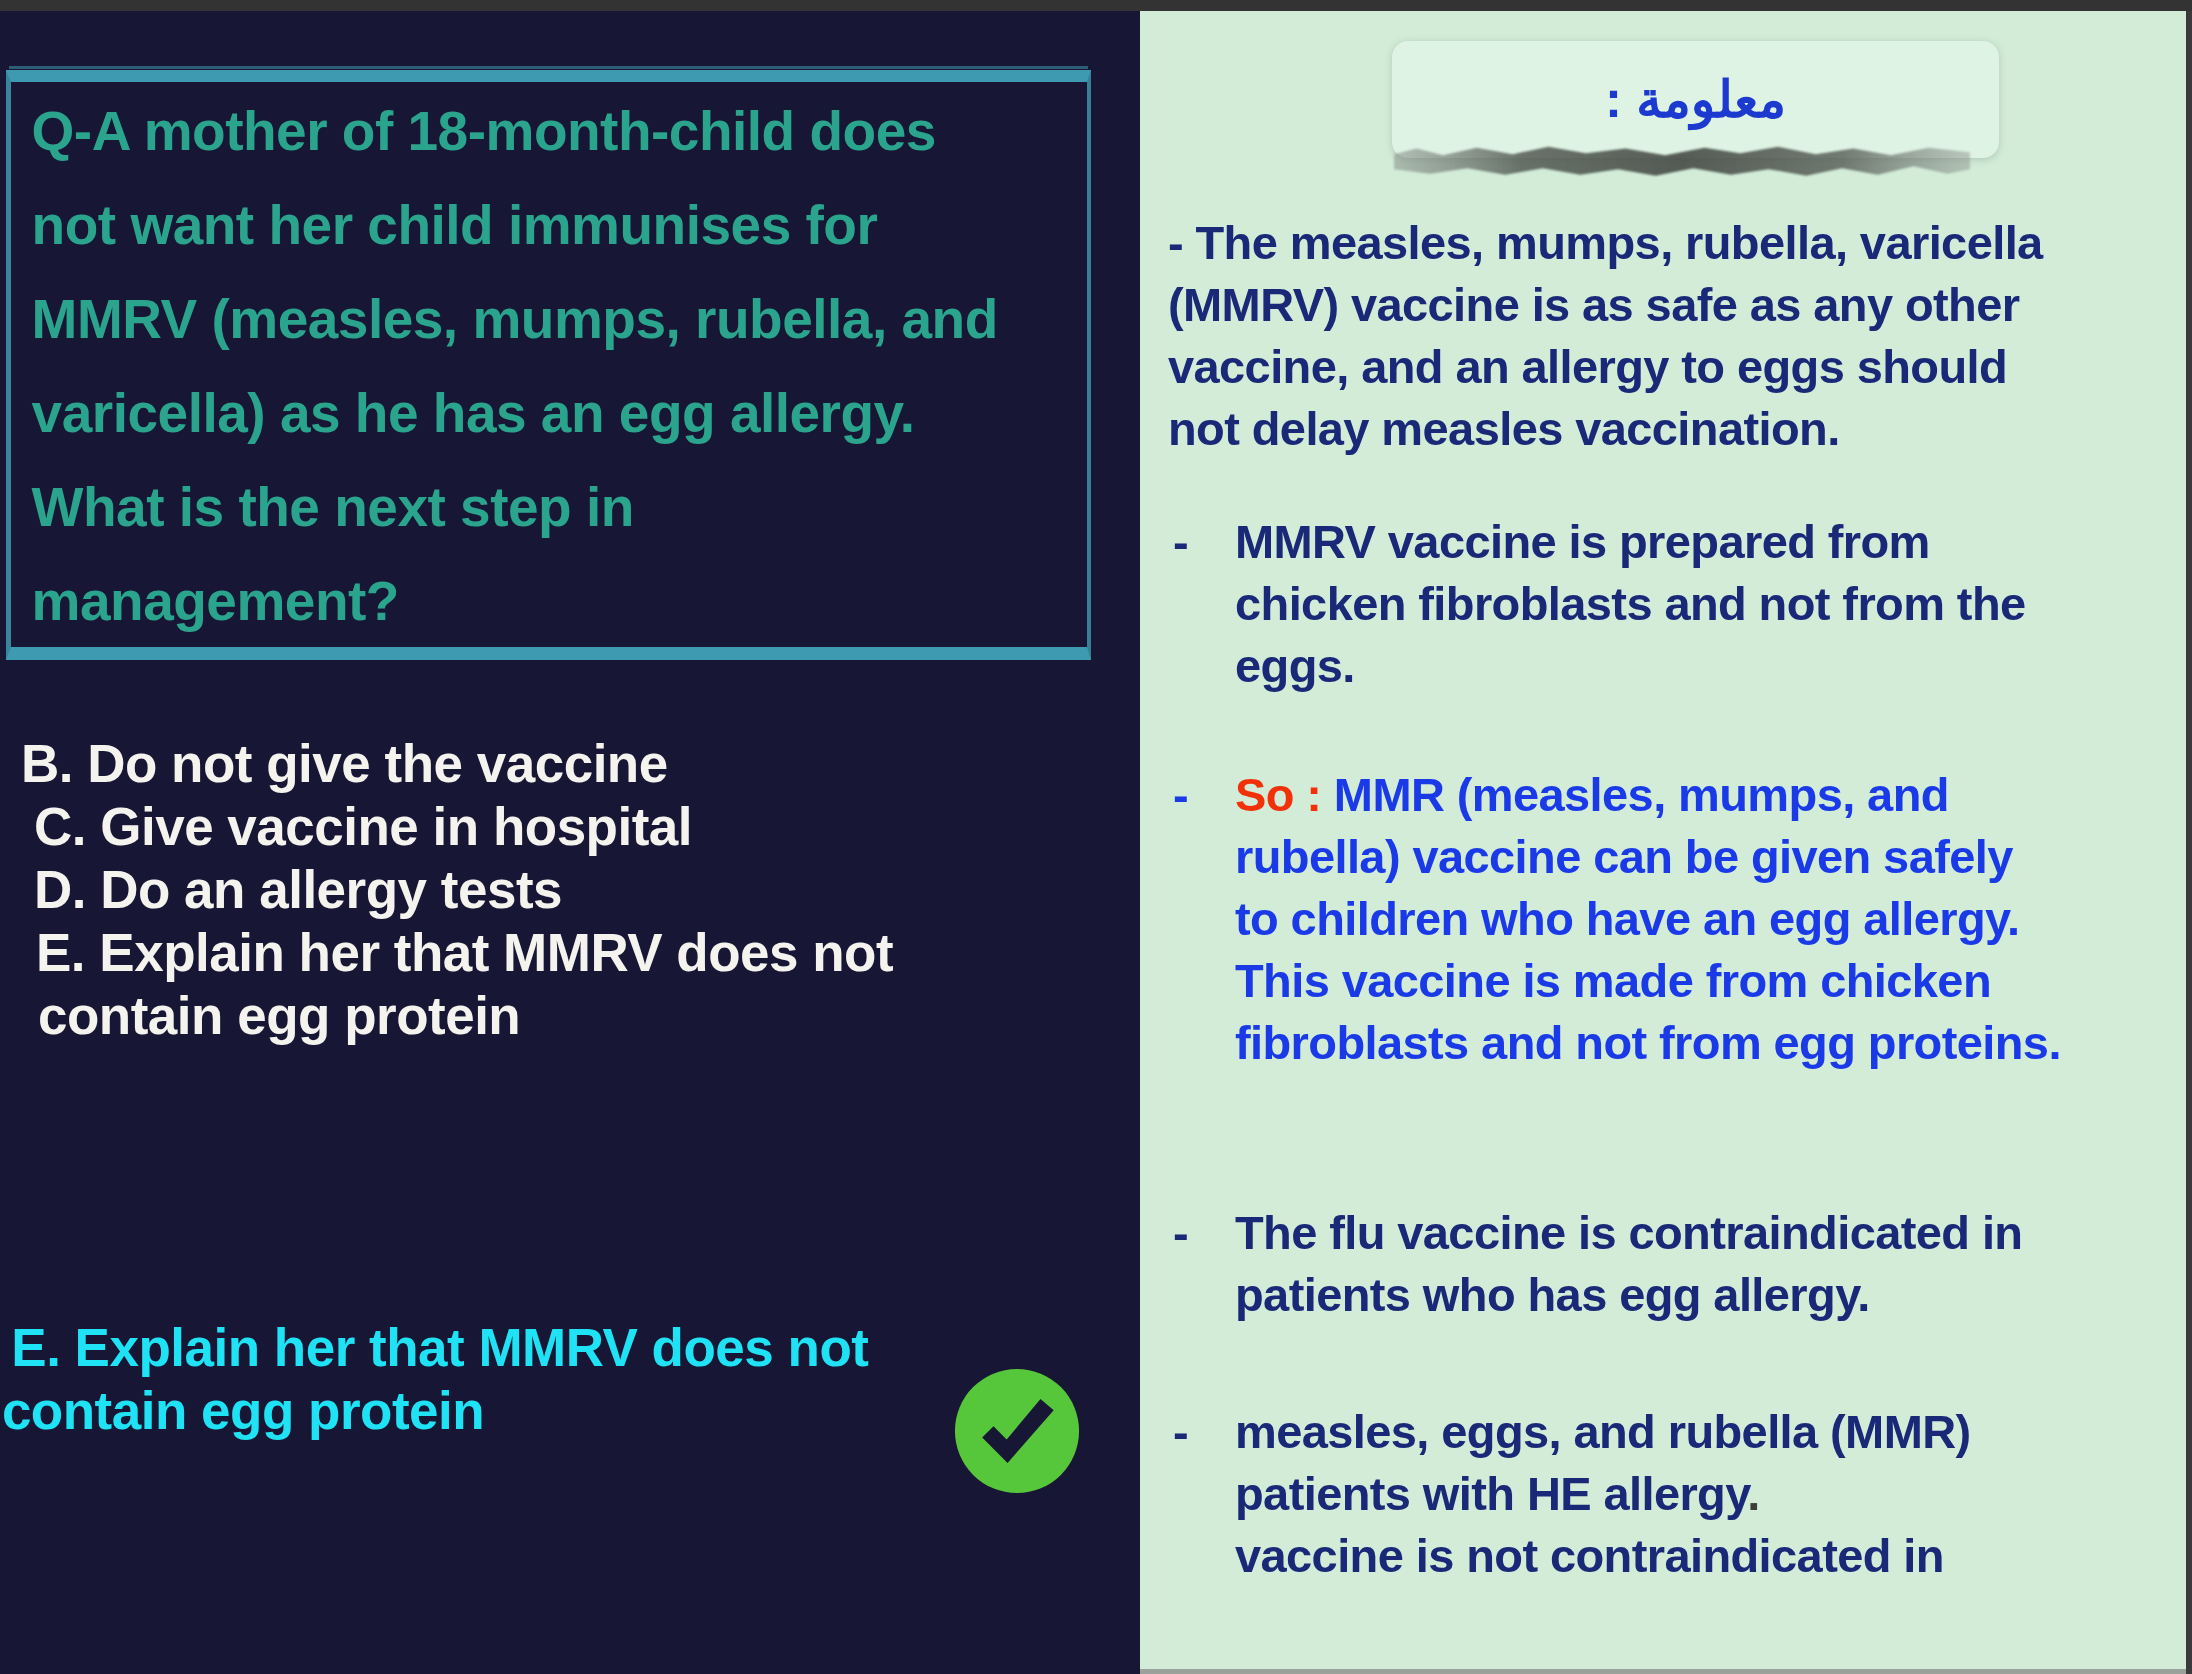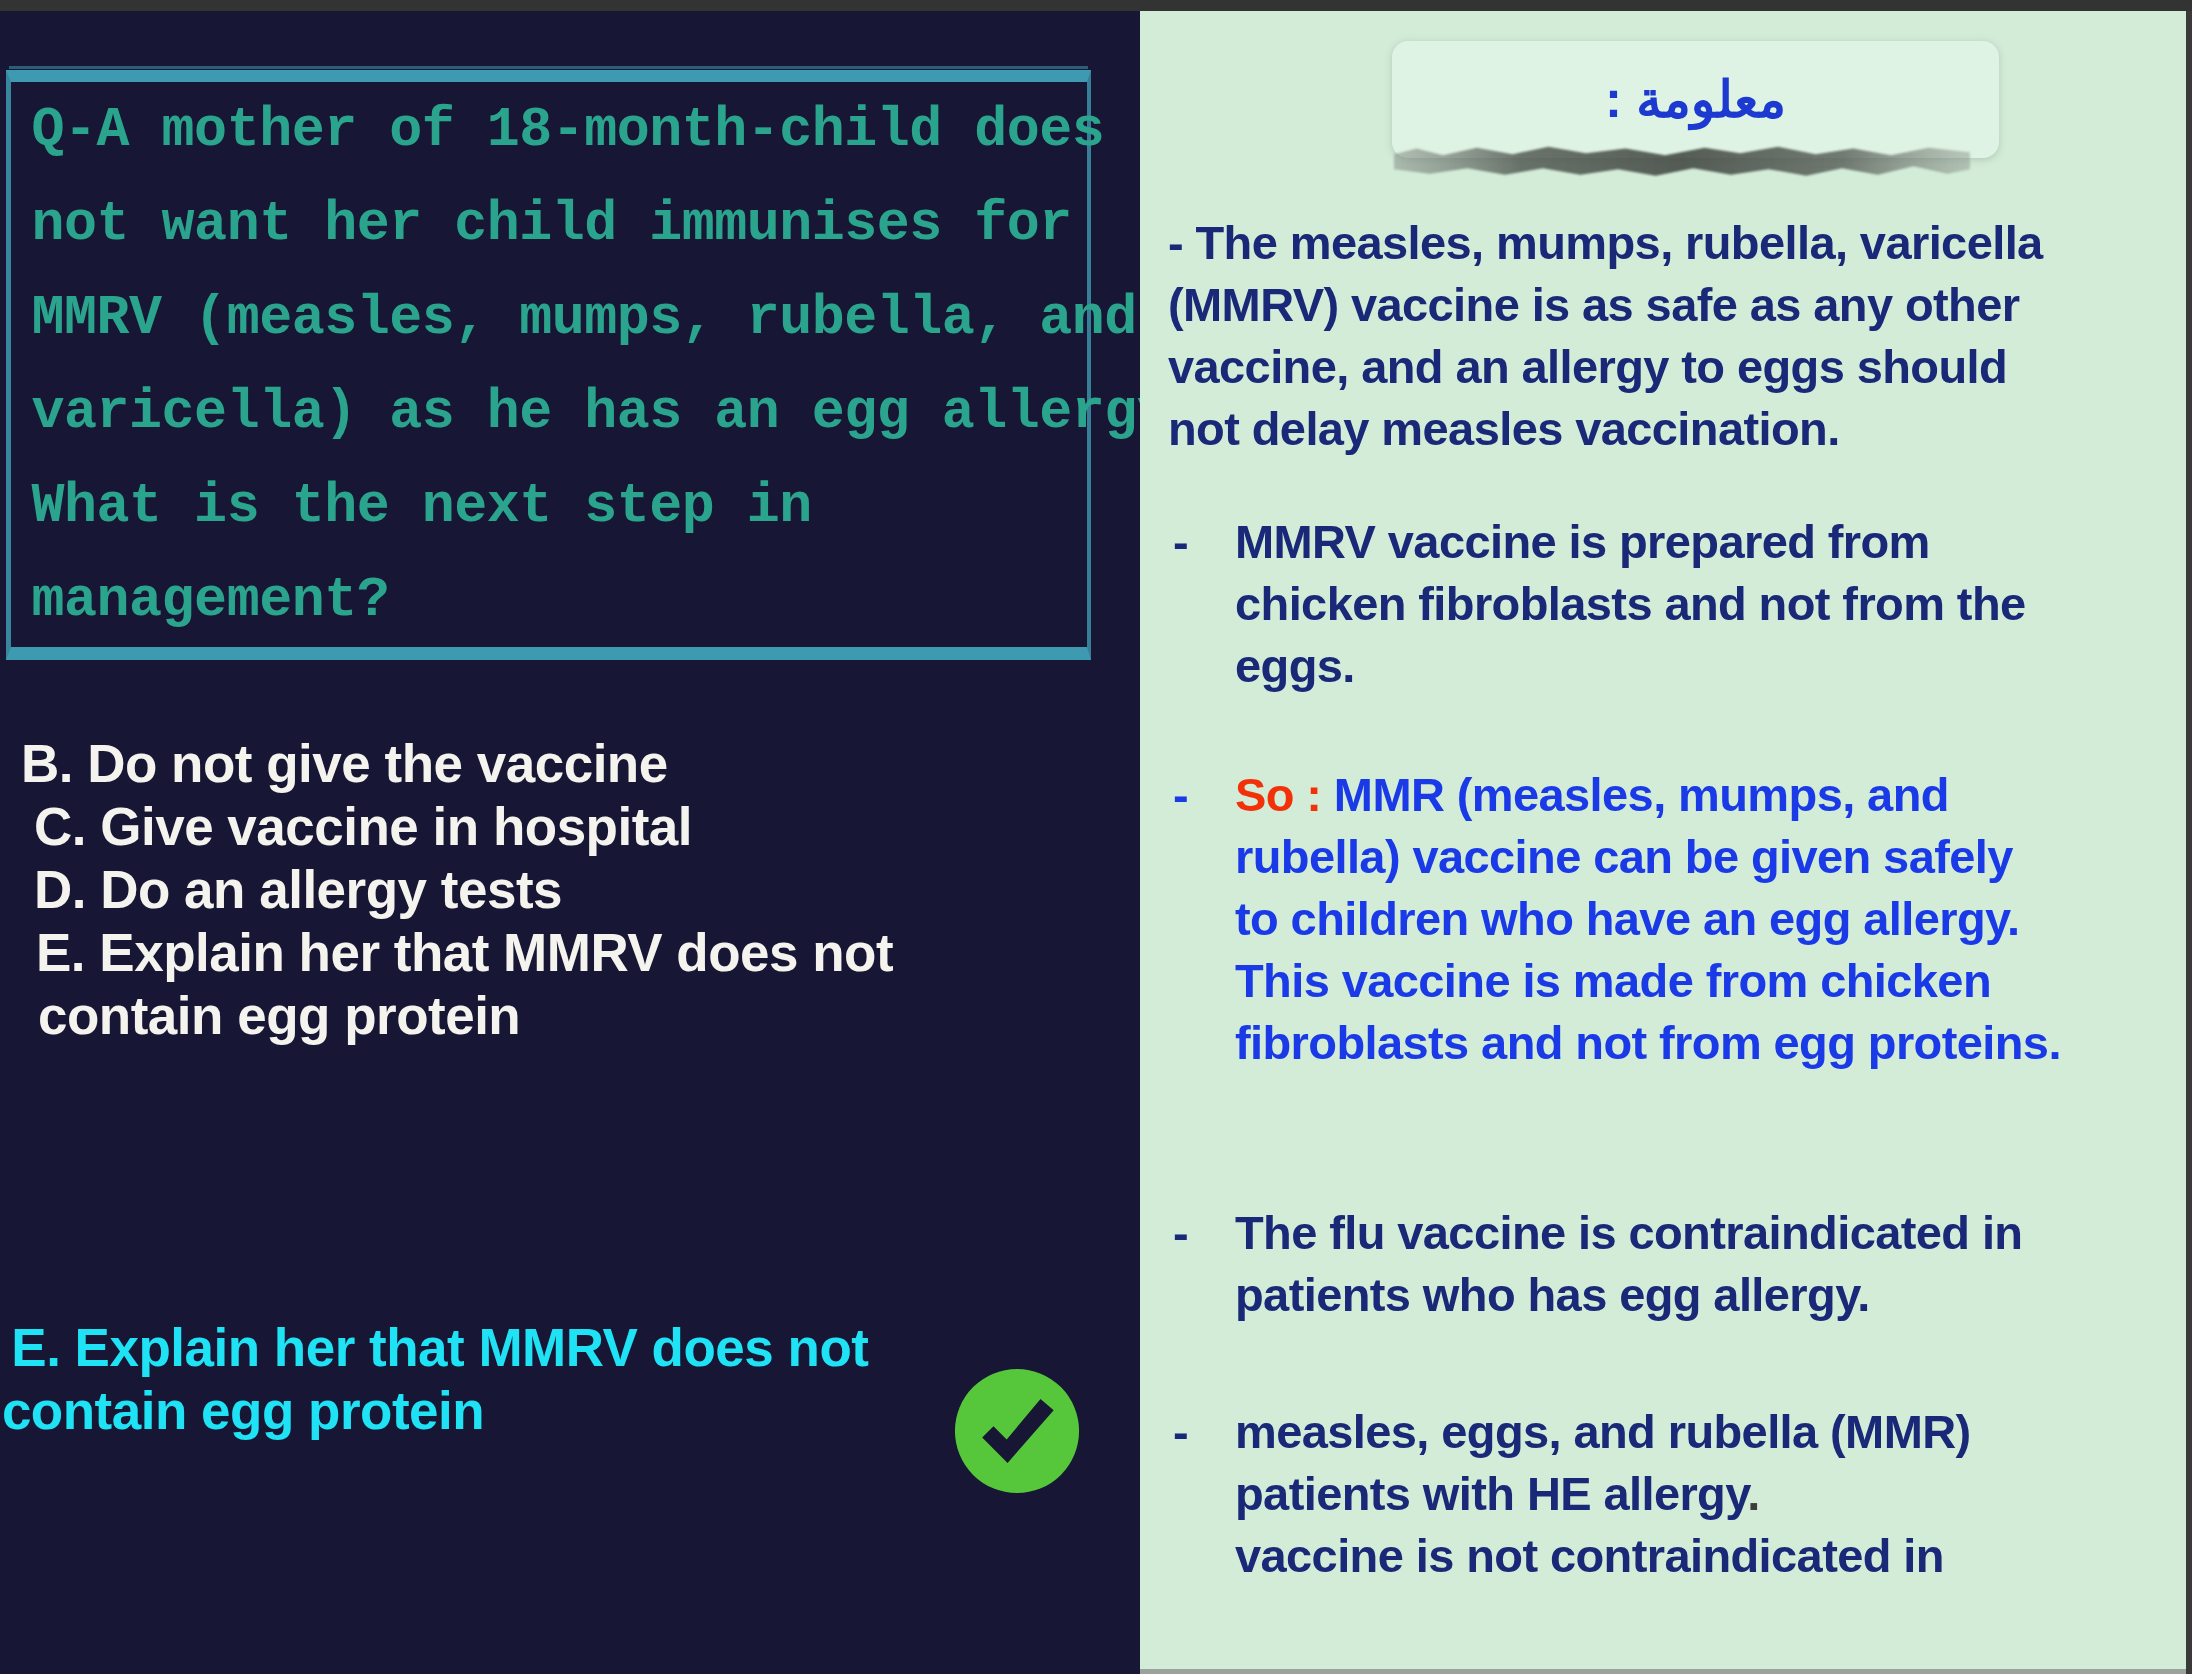--- a/index.html
+++ b/index.html
@@ -21,21 +21,21 @@
   .question-box{
     position:absolute;left:5.6px;top:59px;width:1085px;height:590px;box-sizing:border-box;
     border-top:12.2px solid #3e9ab0;border-bottom:13px solid #3e9ab0;
     border-left:5.6px solid rgba(62,154,176,.85);border-right:4.7px solid rgba(62,154,176,.8);
     padding:1.9px 9.4px 0 21px;
   }
   .question-box:after{ 
     content:"";position:absolute;left:-1.9px;right:-1.9px;top:-16px;height:2.8px;
     background:rgba(62,154,176,.55);
   }
-  .q-line{color:#2ba48e;font-size:55px;line-height:94px;white-space:nowrap;letter-spacing:-0.5px;font-family:Liberation Mono, monospace;}
+  .q-line{color:#2ba48e;font-size:55px;line-height:94px;white-space:nowrap;letter-spacing:-0.5px;}
 
   
   .options{position:absolute;left:21px;top:721px;}
   .opt-line{color:#f5f3ee;font-size:53px;line-height:63px;white-space:nowrap;letter-spacing:-0.5px;}
   .opt-line:nth-child(2),.opt-line:nth-child(3){margin-left:13px;}
   .opt-line:nth-child(4){margin-left:15px;}
   .opt-line:nth-child(5){margin-left:17px;}
   .opt-line:nth-child(6){margin-left:-13px;}
 
   

